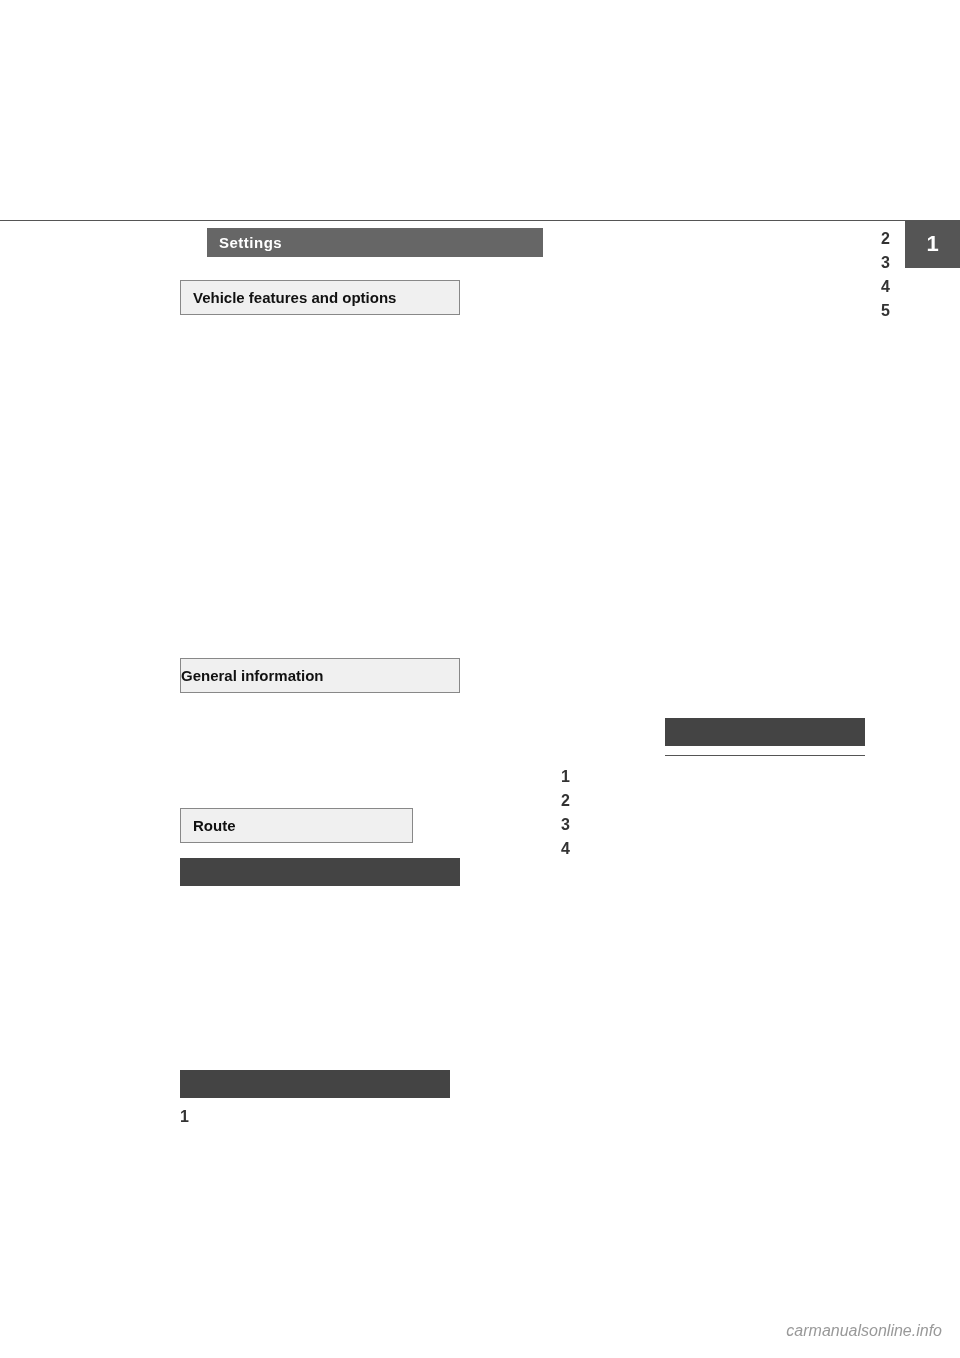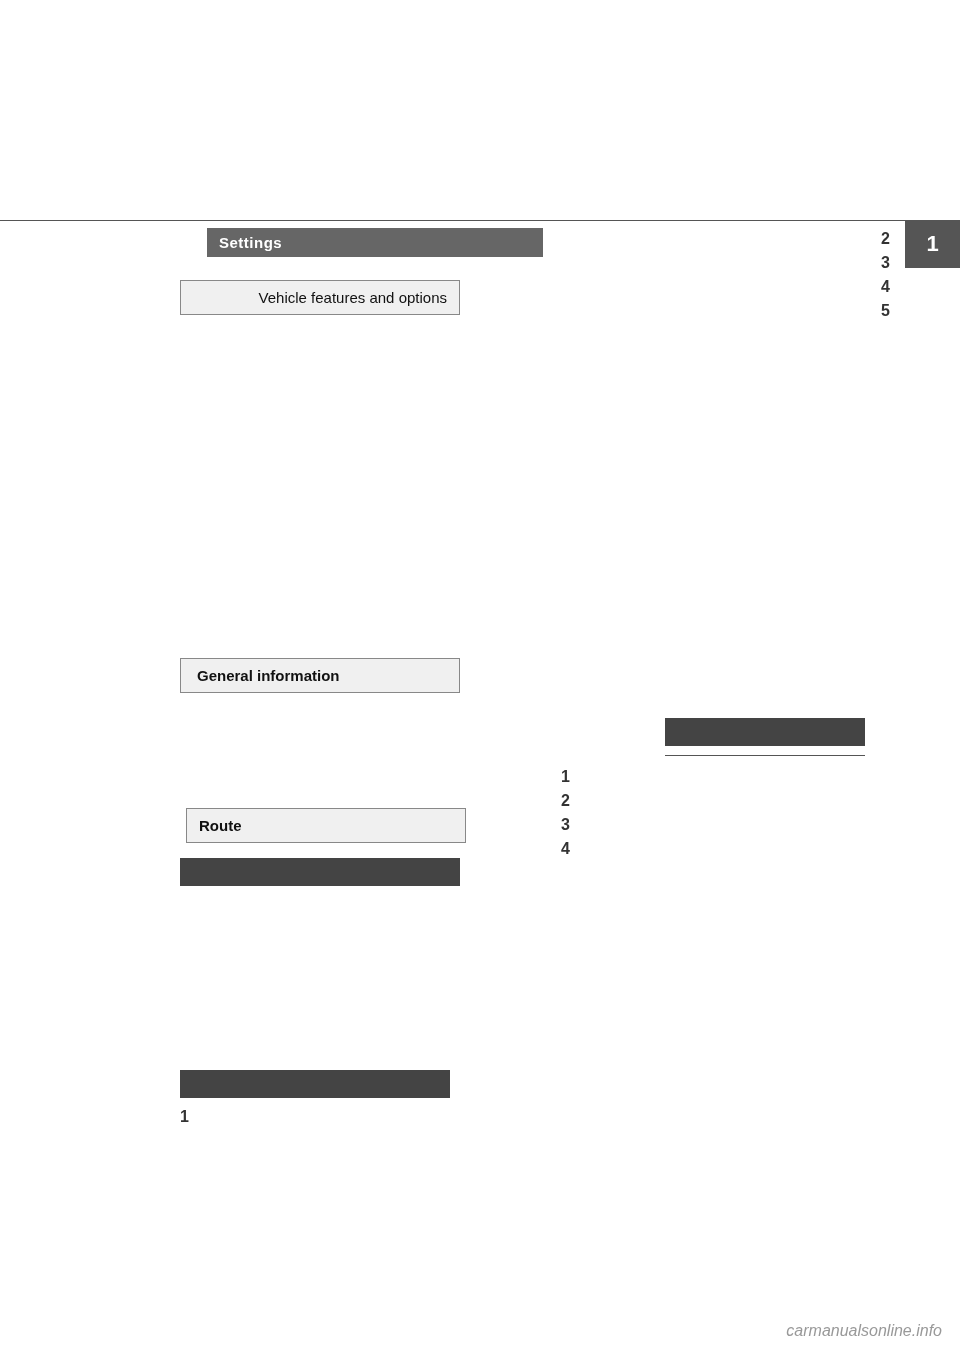--- a/index.html
+++ b/index.html
@@ -84,33 +84,32 @@
     
     .vehicle-features-box {
       position: absolute;
       top: 280px;
       left: 180px;
       width: 280px;
       border: 1px solid #888;
       padding: 8px 12px;
       background: #f0f0f0;
       font-size: 15px;
-      font-weight: normal;
+      font-weight: bold;
       color: #111;
-      text-align: right;
     }
 
     
     .general-info-box {
       position: absolute;
       top: 658px;
       left: 180px;
       width: 280px;
       border: 1px solid #888;
-      padding: 8px 16px;
+      padding: 8px 0;
       background: #f0f0f0;
       font-size: 15px;
       font-weight: bold;
       color: #111;
     }
 
     
     .dark-bar-right-top {
       position: absolute;
       top: 718px;
@@ -128,28 +127,27 @@
       width: 200px;
       height: 1px;
       background: #555;
     }
 
     
     .route-box {
       position: absolute;
       top: 808px;
       left: 180px;
-      width: 280px;
+      width: 233px;
       border: 1px solid #888;
       padding: 8px 12px;
       background: #f0f0f0;
       font-size: 15px;
       font-weight: bold;
       color: #111;
-      margin-left: 6px;
     }
 
     
     .dark-bar-route {
       position: absolute;
       top: 858px;
       left: 180px;
       width: 280px;
       height: 28px;
       background: #444;

